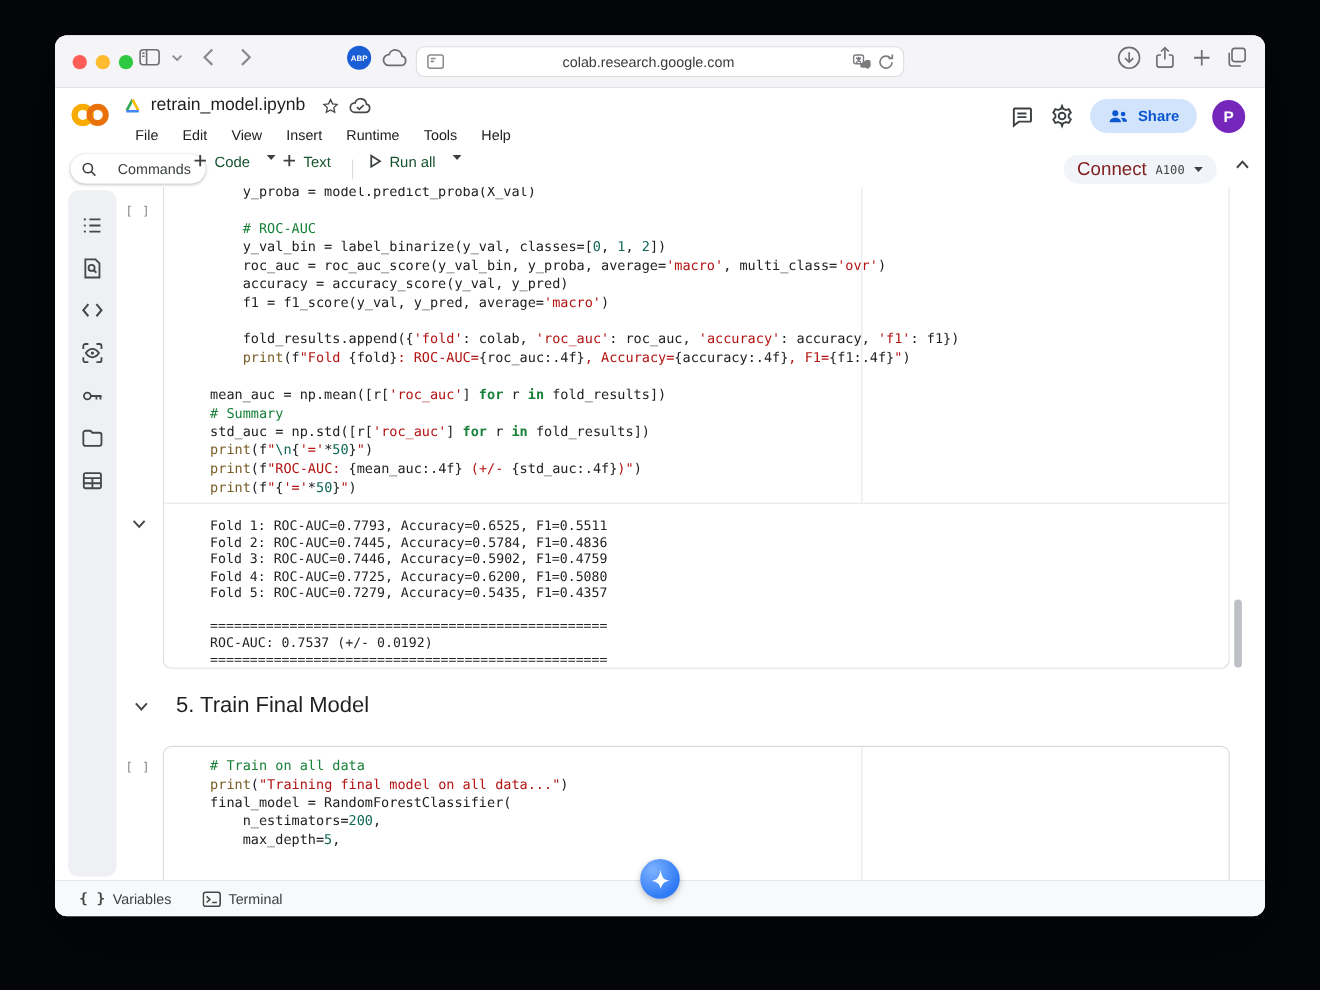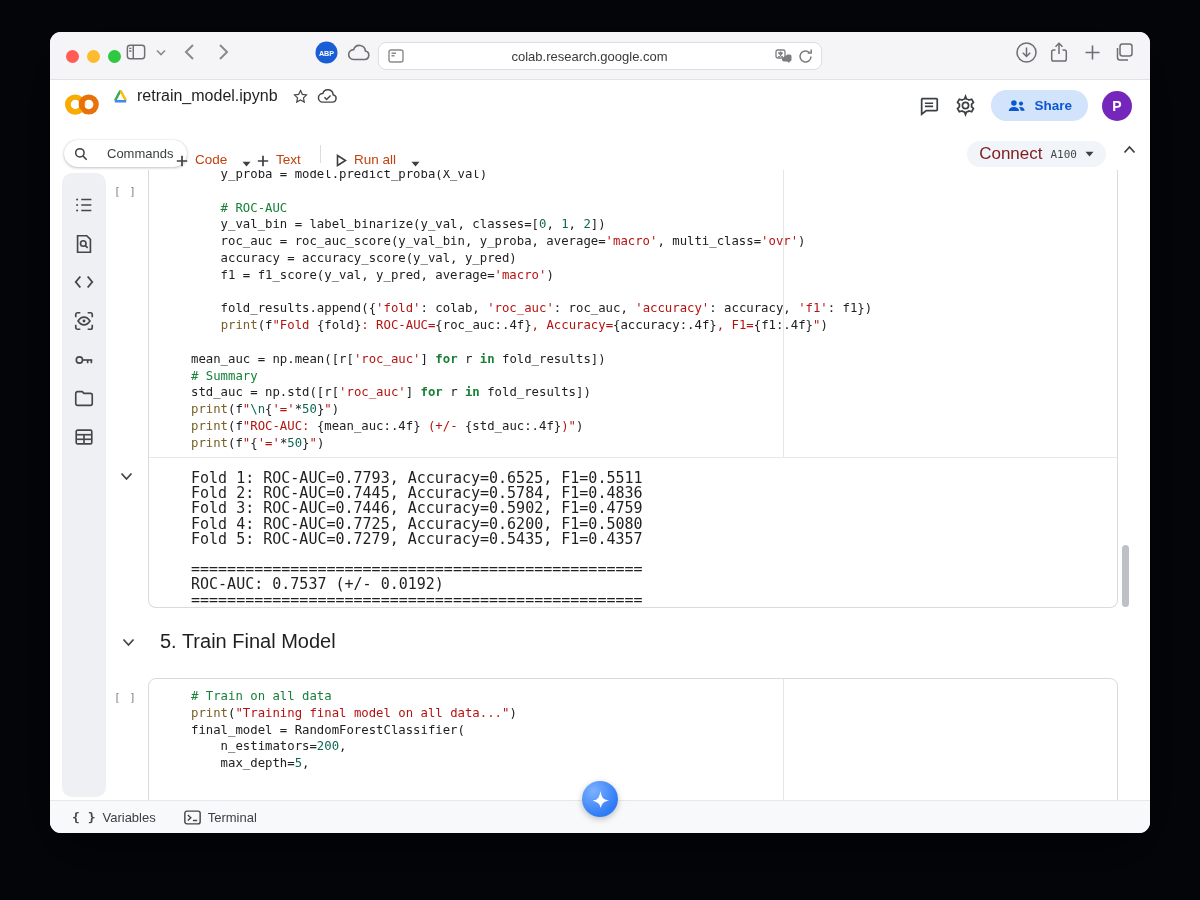--- a/index.html
+++ b/index.html
@@ -35,22 +35,22 @@
                 border-radius:16px; height:31px; padding:0 16px; font-size:13.5px; font-weight:bold; }
   .avatar { width:30px; height:30px; border-radius:50%; background:#7627bb; color:#fff;
             display:flex; align-items:center; justify-content:center; font-size:14px; font-weight:bold; }
 
   
   .nb-toolbar { position:relative; height:32px; background:#fff; }
   .commands-pill { position:absolute; left:14px; top:2px; height:27px; display:flex; align-items:center;
                    gap:19px; background:#fff; border-radius:14px; padding:0 14px 0 10px;
                    box-shadow:0 1px 3px rgba(60,64,67,.3), 0 0 1px rgba(60,64,67,.25);
                    font-size:13px; color:#3c4043; }
-  .tb-group { position:absolute; top:2px; display:flex; align-items:flex-end; height:27px;
-              font-size:13.5px; color:#c2410c; gap:7px; }
+  .tb-group { position:absolute; top:2px; display:flex; align-items:flex-start; height:27px;
+              font-size:13.5px; color:#14532d; gap:7px; }
   .tb-divider { position:absolute; left:270px; top:7px; width:1px; height:18px; background:#dadce0; }
   .connect-pill { position:absolute; right:44px; top:3px; height:26px; display:flex; align-items:center;
                   gap:8px; background:#f1f4f9; border-radius:14px; padding:0 12px; }
   .connect-label { font-size:17px; color:#7f1d1d; }
   .gpu-label { font-size:11px; color:#444746; font-family:"DejaVu Sans Mono", monospace; }
   .collapse-btn { position:absolute; right:14px; top:7px; }
 
   
   .main { position:relative; height:630px; background:#fff; overflow:hidden; }
   .left-rail { position:absolute; left:12px; top:3px; width:44px; height:624px;
@@ -71,21 +71,21 @@
   .code-pre { padding-left:42px; color:#202124; }
   .code-line { height:16.8px; line-height:16.8px; white-space:pre; }
   .cell1 .code-pre { margin-top:-4px; }
   .cell2 .code-pre { margin-top:9px; }
   .tok-c { color:#188038; }
   .tok-s { color:#b31412; }
   .tok-k { color:#188038; font-weight:bold; }
   .tok-n { color:#0e6655; }
   .tok-b { color:#795e26; }
   .output-pre { position:absolute; left:0; top:292px; padding:9px 0 0 42px; color:#1f1f1f;
-                font-size:15px; line-height:15.2px; white-space:pre; }
+                font-size:12px; line-height:15.2px; white-space:pre; }
   .out-chevron { position:absolute; left:70px; top:302px; color:#444746; }
 
   .md-heading { position:absolute; left:110px; top:460px; font-size:20px; color:#1f1f1f; }
   .md-chevron { position:absolute; left:72px; top:468px; color:#444746; }
 
   .scroll-thumb { position:absolute; left:1072px; top:375px; width:7px; height:62px;
                   border-radius:4px; background:#bdc1c6; }
 
   
   .bottom-bar { position:relative; height:33px; background:#f8f9fb; border-top:1px solid #e6e8eb;
@@ -221,20 +221,29 @@
           <svg width="17" height="17" viewBox="0 0 24 24" fill="none" stroke="#444746" stroke-width="1.7">
               <path d="M12 3.6l2.6 5.4 5.9.8-4.3 4.1 1.1 5.9-5.3-2.9-5.3 2.9 1.1-5.9-4.3-4.1 5.9-.8z"></path>
             </svg>
         </span>
         <span>
           <svg width="21" height="16" viewBox="0 0 24 18" fill="none" stroke="#444746" stroke-width="1.7">
               <path d="M6.5 16h11a4.3 4.3 0 0 0 .9-8.5A6 6 0 0 0 6.7 6.1 4.8 4.8 0 0 0 6.5 16z"></path>
               <polyline points="8.5,10.5 11,13 15.5,8.5"></polyline>
             </svg>
         </span>
+      </div>
+      <div class="menu-row">
+        <span class="menu-item">File</span>
+        <span class="menu-item">Edit</span>
+        <span class="menu-item">View</span>
+        <span class="menu-item">Insert</span>
+        <span class="menu-item">Runtime</span>
+        <span class="menu-item">Tools</span>
+        <span class="menu-item">Help</span>
       </div>
       <div class="header-right">
         <span class="icon-btn">
           <svg width="22" height="22" viewBox="0 0 24 24" fill="none" stroke="#3c4043" stroke-width="1.9">
               <path d="M4 4h16a1 1 0 0 1 1 1v11a1 1 0 0 1-1 1H9l-5 4V5a1 1 0 0 1 1-1z"></path>
               <line x1="7.5" y1="9" x2="16.5" y2="9"></line>
               <line x1="7.5" y1="12.5" x2="16.5" y2="12.5"></line>
             </svg>
         </span>
         <span class="icon-btn">

